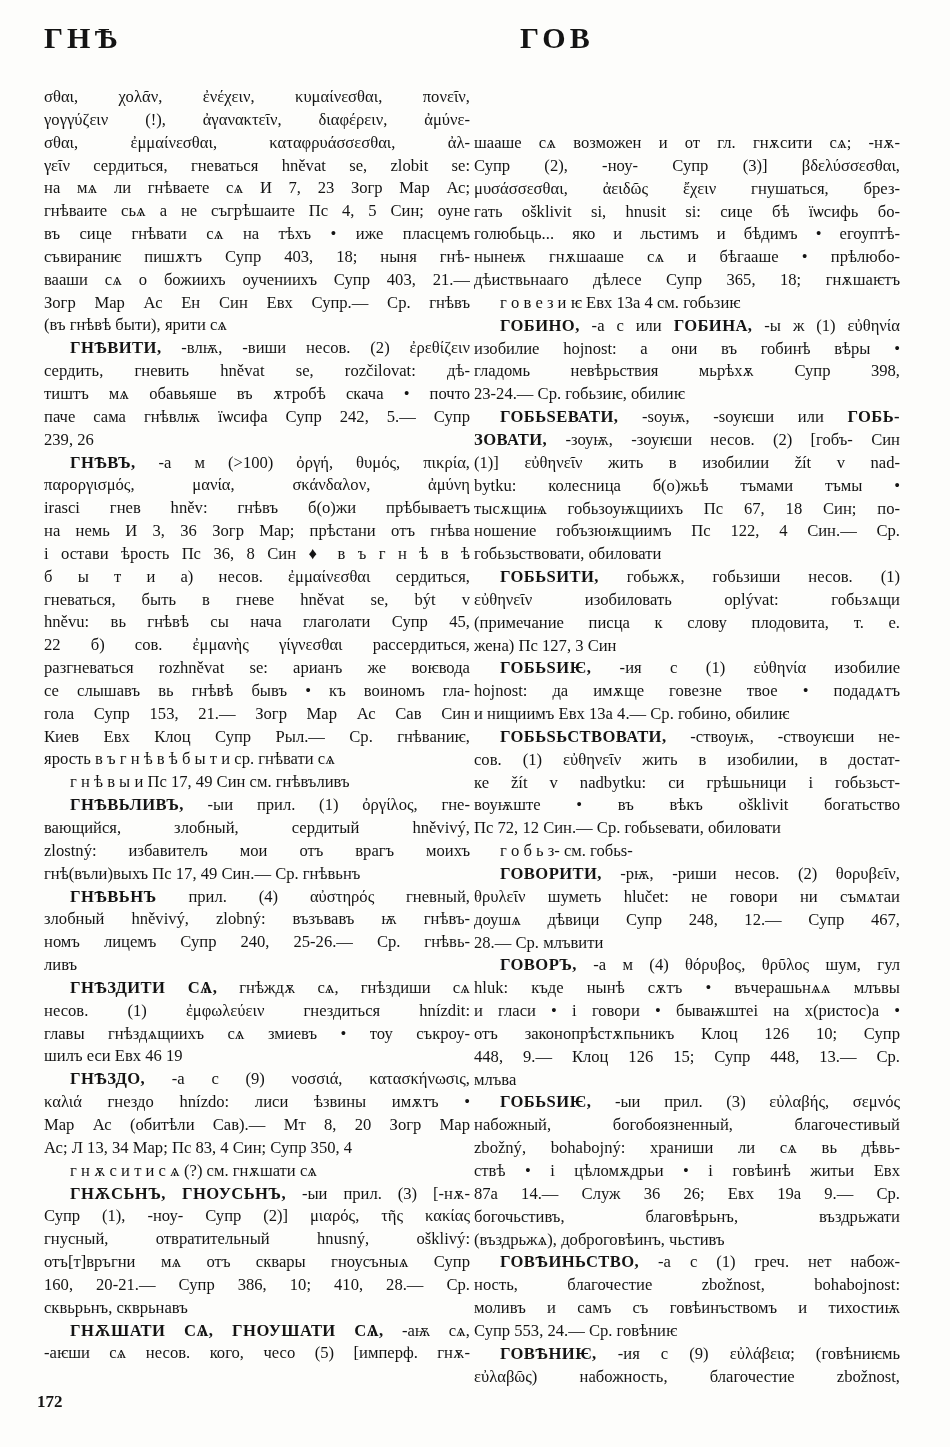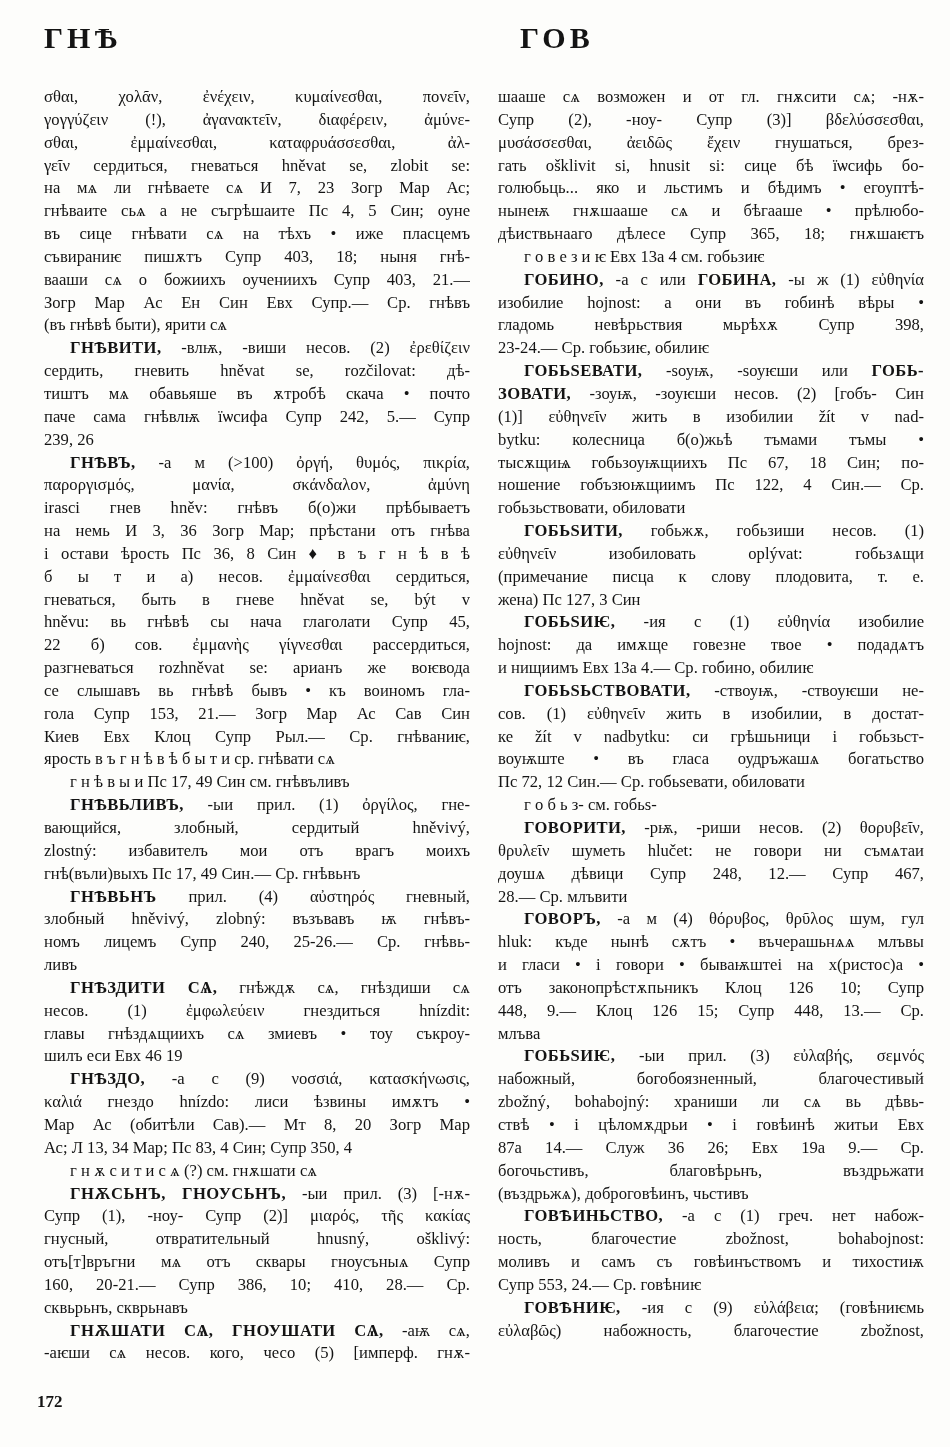--- a/index.html
+++ b/index.html
@@ -13,21 +13,21 @@
   .page{position:relative;width:950px;height:1447px;overflow:hidden;}
   .runhead{
     position:absolute;top:21px;
     font-weight:bold;font-size:30px;letter-spacing:4px;
     font-family:"Liberation Serif","DejaVu Serif",serif;
   }
   .runhead.left{left:44px;}
   .runhead.right{left:520px;}
   .col{position:absolute;top:86px;width:426px;}
   .col-left{left:44px;}
-  .col-right{left:498px;}
+  .col-right{left:474px;margin-top:46px;}
   .line{
     font-size:16.6px;
     height:22.85px;line-height:22.85px;
     overflow:hidden;
     text-align:justify;
     text-align-last:justify;
     white-space:nowrap;
   }
   
   .line{white-space:normal;}
@@ -127,21 +127,21 @@
       <div class="line ind"><b>ГОБЬЅИТИ,</b><span> гобьжѫ, гобьзиши несов. (1)</span></div>
       <div class="line"><span>εὐθηνεῖν изобиловать oplývat: гобьзѧщи</span></div>
       <div class="line"><span>(примечание писца к слову плодовита, т. е.</span></div>
       <div class="line end"><span>жена) Пс 127, 3 Син</span></div>
       <div class="line ind"><b>ГОБЬЅИѤ,</b><span> -ия с (1) εὐθηνία изобилие</span></div>
       <div class="line"><span>hojnost: да имѫще говезне твое • подадѧтъ</span></div>
       <div class="line end"><span>и нищиимъ Евх 13а 4.— Ср. гобино, обилиѥ</span></div>
       <div class="line ind"><b>ГОБЬЅЬСТВОВАТИ,</b><span> -ствоуѭ, -ствоуѥши не-</span></div>
       <div class="line"><span>сов. (1) εὐθηνεῖν жить в изобилии, в достат-</span></div>
       <div class="line"><span>ке žít v nadbytku: си грѣшьници і гобьзьст-</span></div>
-      <div class="line"><span>воуѭште • въ гласа оудръжашѧ богатьство</span></div>
+      <div class="line"><span>воуѭште • въ вѣкъ ošklivit богатьство</span></div>
       <div class="line end"><span>Пс 72, 12 Син.— Ср. гобьѕевати, обиловати</span></div>
       <div class="line ind end"><span>г о б ь з-  см. гобьѕ-</span></div>
       <div class="line ind"><b>ГОВОРИТИ,</b><span> -рѭ, -риши несов. (2) θορυβεῖν,</span></div>
       <div class="line"><span>θρυλεῖν шуметь hlučet: не говори ни съмѧтаи</span></div>
       <div class="line"><span>доушѧ дѣвици Супр 248, 12.— Супр 467,</span></div>
       <div class="line end"><span>28.— Ср. млъвити</span></div>
       <div class="line ind"><b>ГОВОРЪ,</b><span> -а м (4) θόρυβος, θρῦλος шум, гул</span></div>
       <div class="line"><span>hluk: къде нынѣ сѫтъ • въчерашьнѧѧ млъвы</span></div>
       <div class="line"><span>и гласи • і говори • бываѭштеі на х(ристос)а •</span></div>
       <div class="line"><span>отъ законопрѣстѫпьникъ Клоц 126 10; Супр</span></div>

